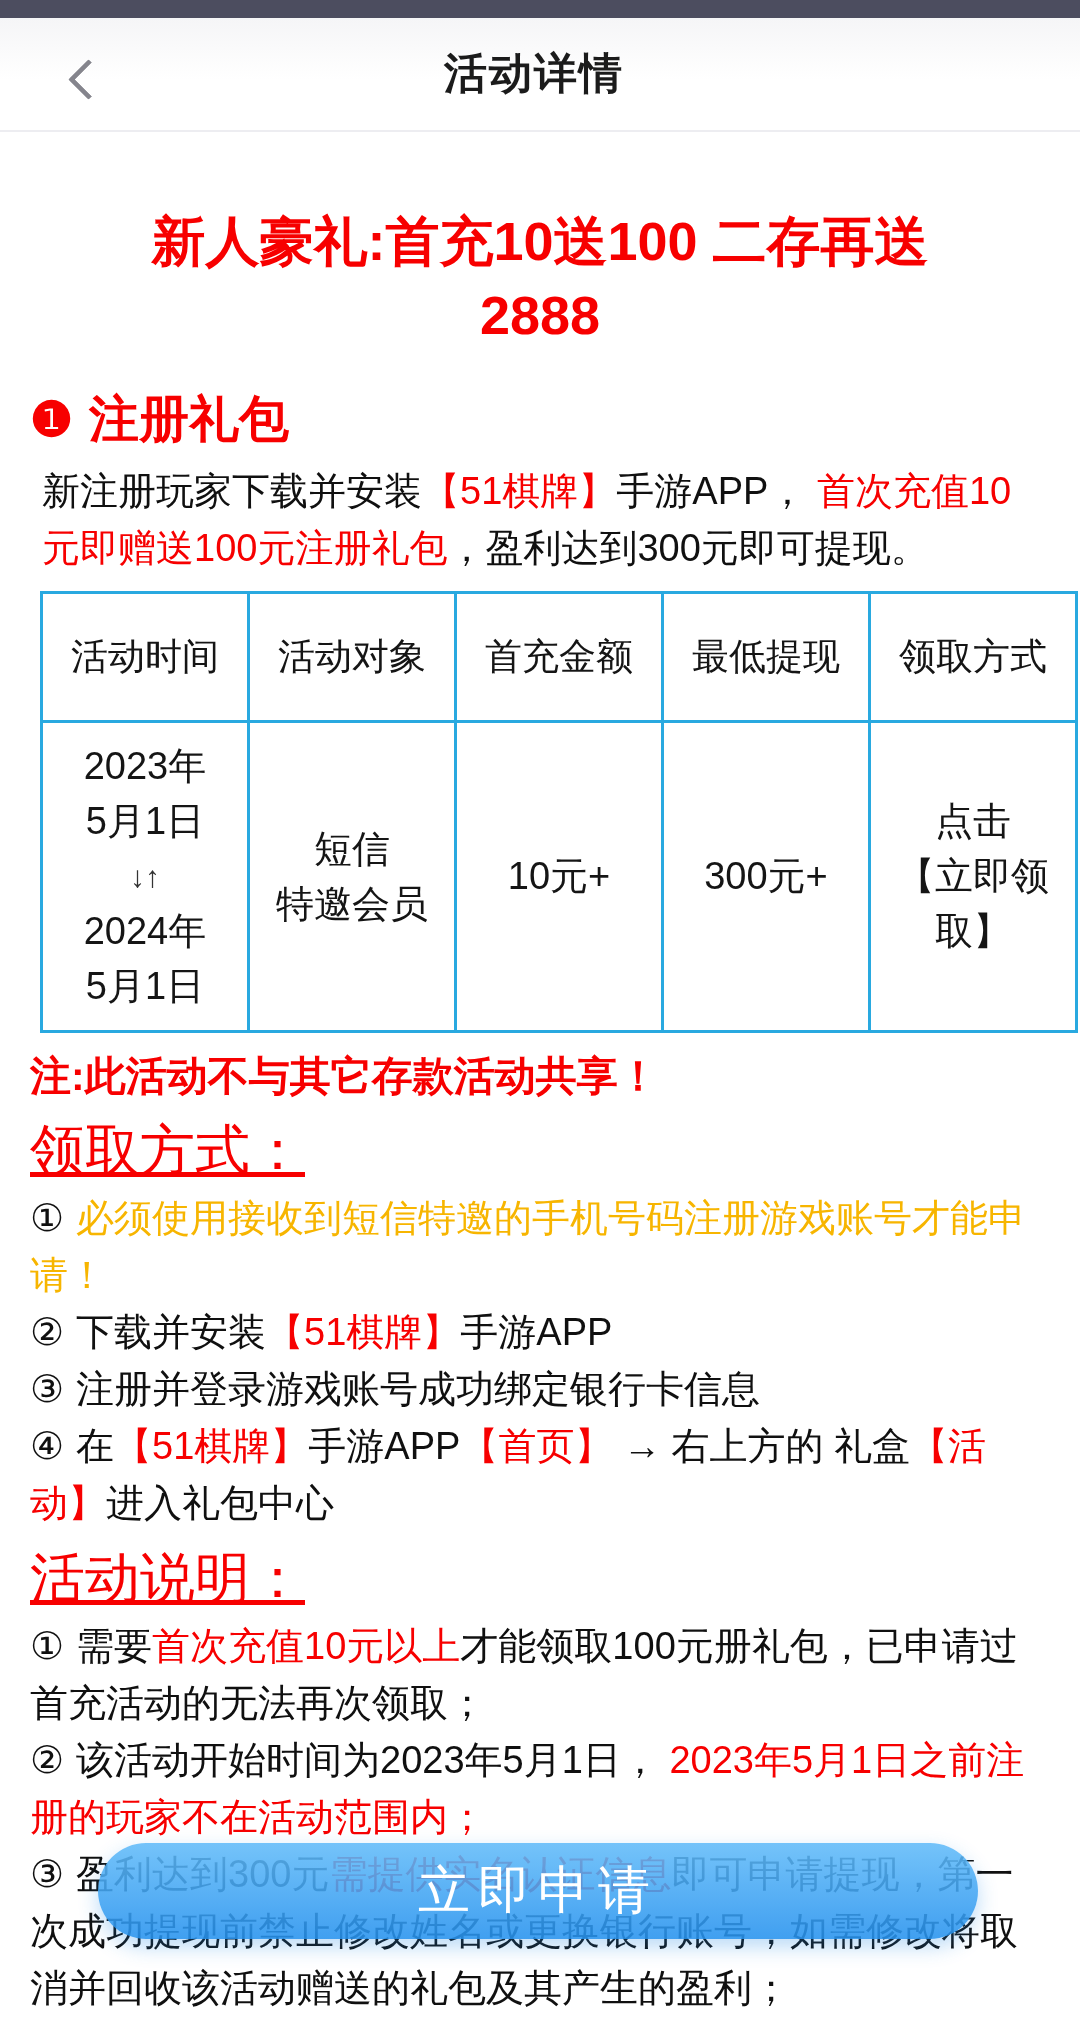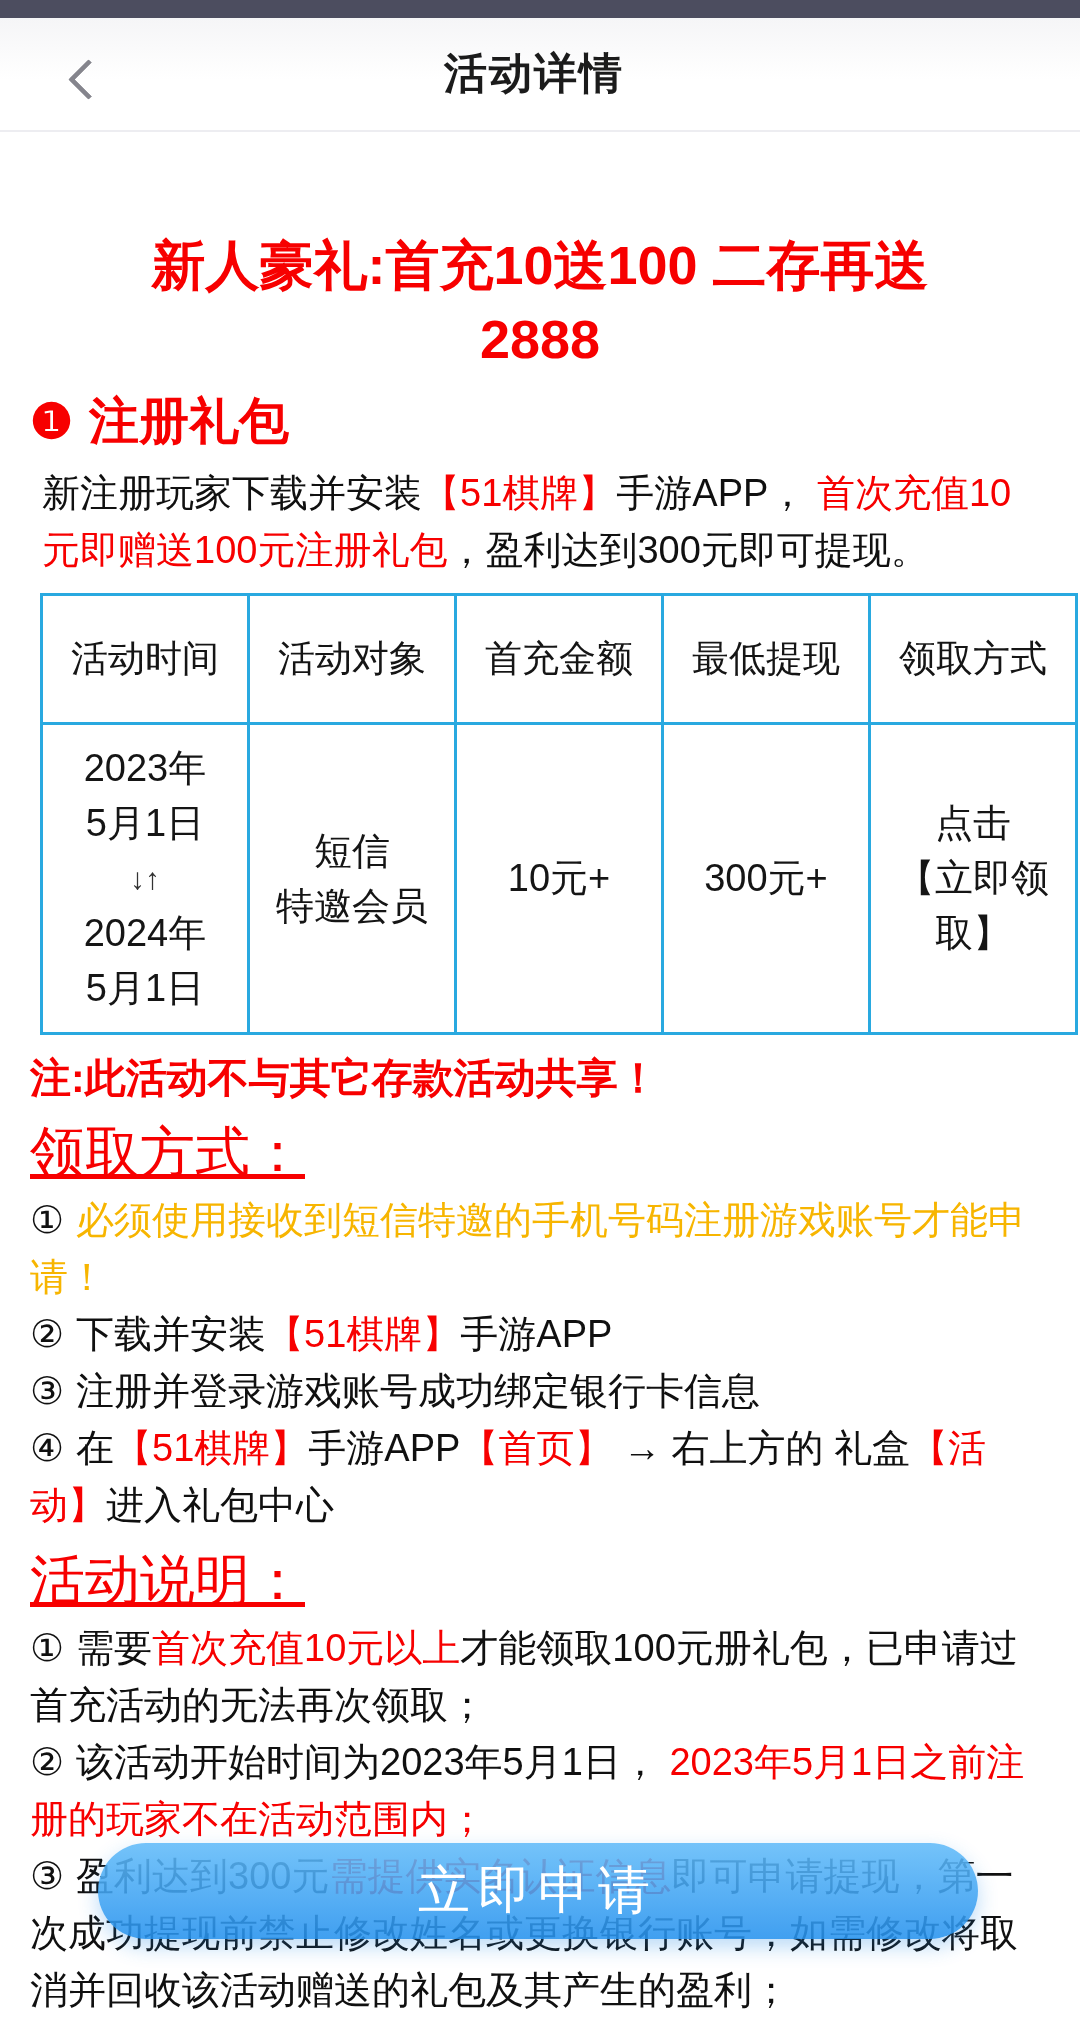--- a/index.html
+++ b/index.html
@@ -22,24 +22,24 @@
     border-left:5px solid #85858d;border-bottom:5px solid #85858d;
     transform:rotate(45deg);border-radius:2px;
   }
   .app-title{
     position:absolute;left:0;right:12px;top:0;height:112px;
     display:flex;align-items:center;justify-content:center;
     font-size:43px;font-weight:600;color:#1b1b1b;letter-spacing:2px;
   }
   .content{padding:0 30px;}
   .promo-title{
-    margin:96px 0 0;text-align:center;color:#f70000;
+    margin:72px 0 0;text-align:center;color:#f70000;
     font-size:54px;line-height:74px;font-weight:700;
   }
-  .sec1-head{margin:12px 0 0;color:#f70000;font-size:50px;line-height:66px;font-weight:700;}
+  .sec1-head{margin:34px 0 0;color:#f70000;font-size:50px;line-height:66px;font-weight:700;}
   .sec1-badge{font-size:48px;margin-right:16px;}
   .intro{margin:10px 12px 14px;font-size:38px;line-height:57px;}
   .red{color:#f70000;}
   .orange{color:#f7b500;}
   table.promo-table{
     border-collapse:collapse;margin-left:10px;width:1038px;table-layout:fixed;
   }
   .promo-table th,.promo-table td{
     border:3px solid #29a9e0;text-align:center;vertical-align:middle;
     font-size:37px;font-weight:400;color:#151515;

